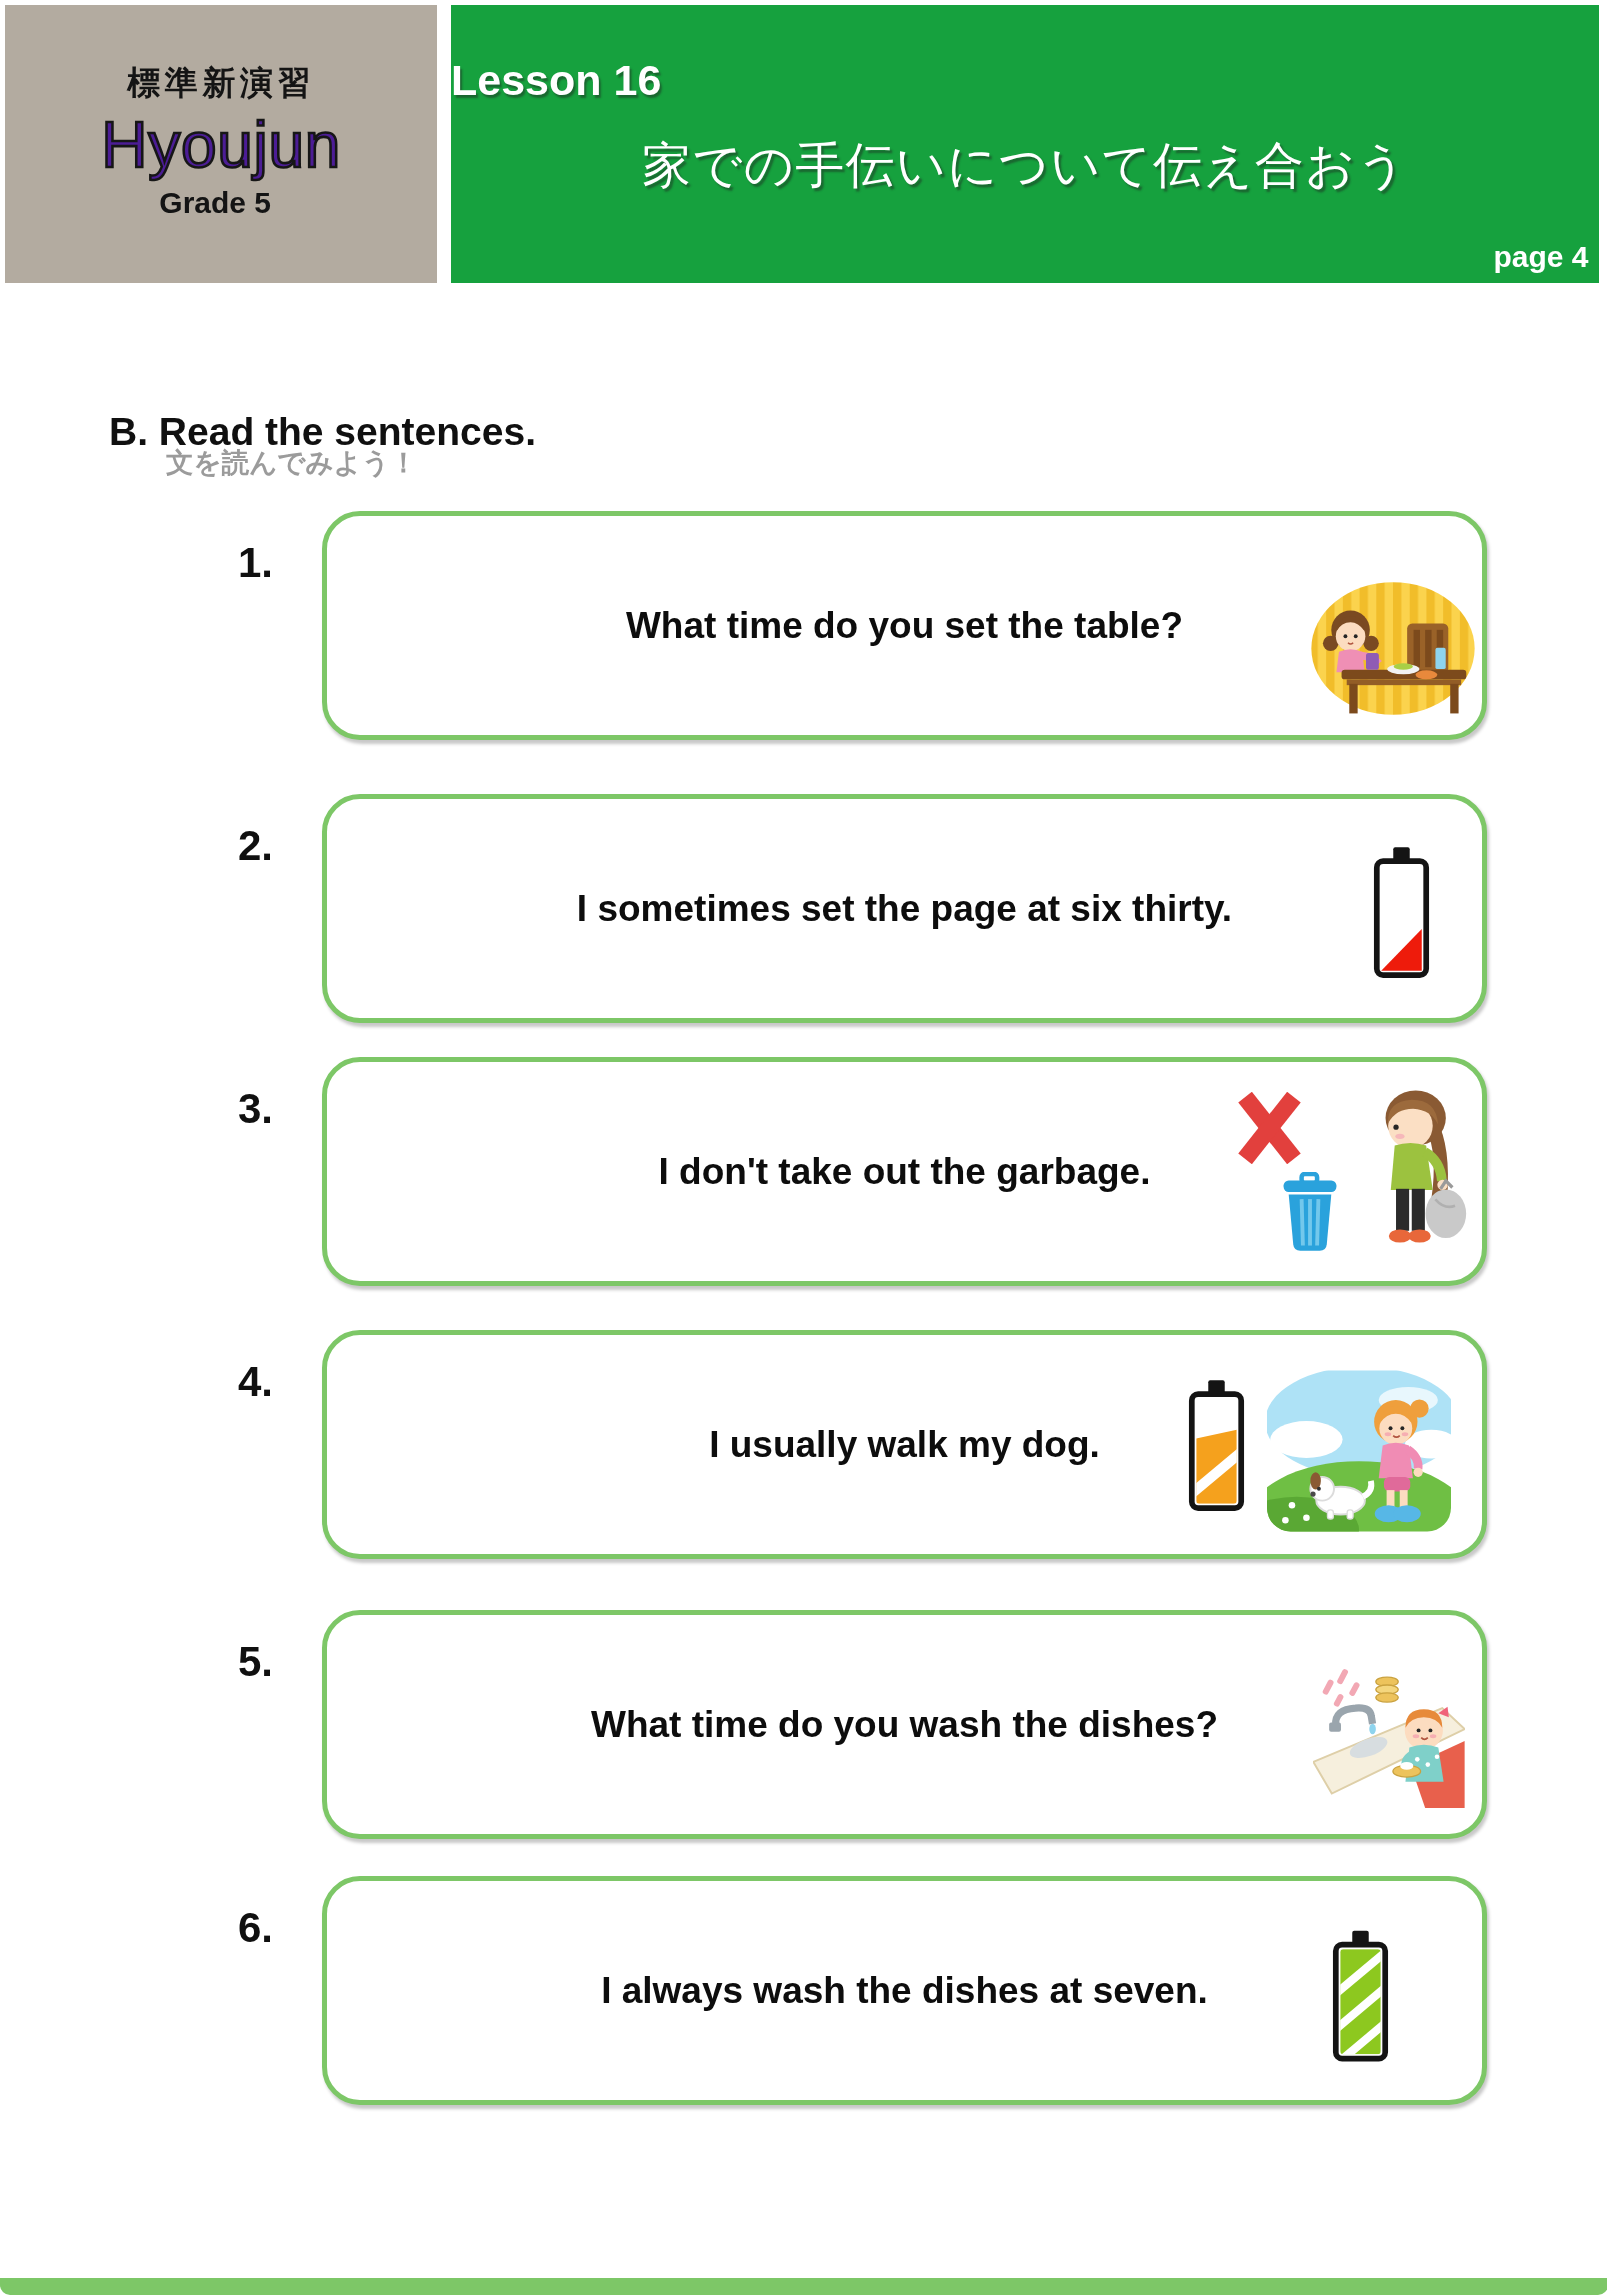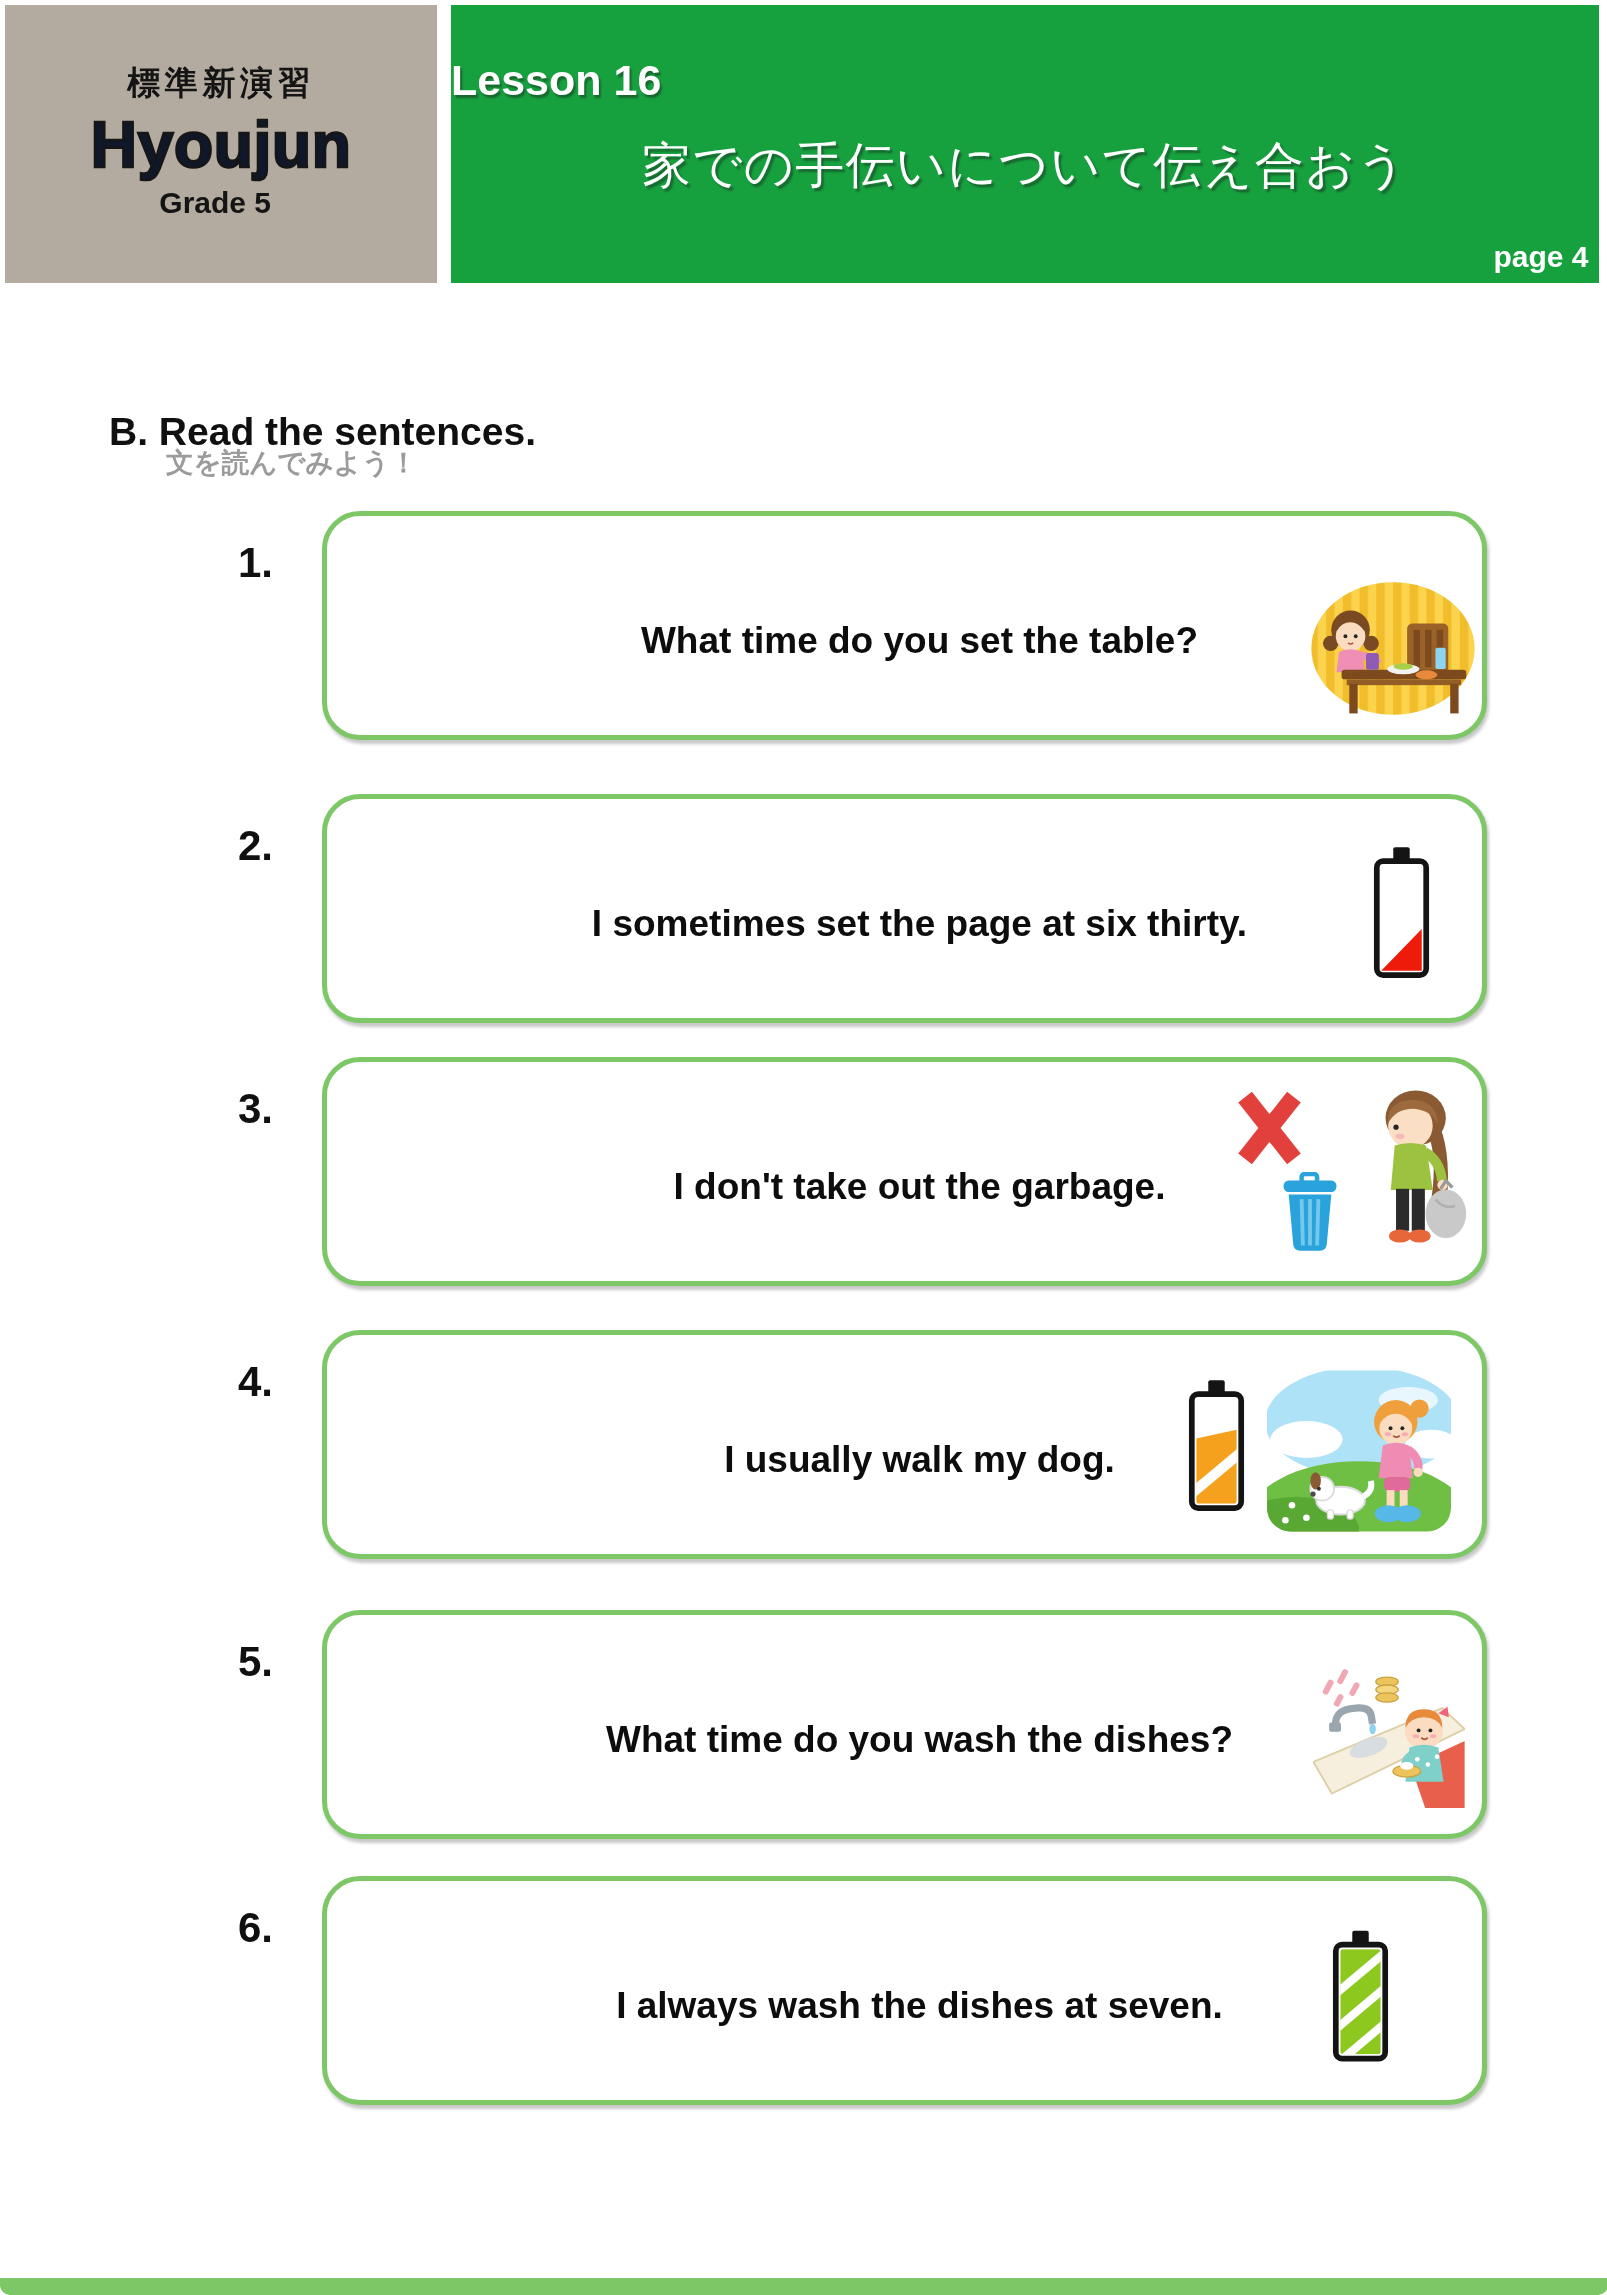--- a/index.html
+++ b/index.html
@@ -4,22 +4,22 @@
 <style>
   html,body{margin:0;padding:0;background:#fff;}
   .page{position:relative;width:1608px;height:2295px;background:#fff;overflow:hidden;
         font-family:"Liberation Sans", sans-serif;color:#111;border-radius:10px;}
 
   
   .logo-box{position:absolute;left:5.2px;top:5.2px;width:432px;height:278px;
             background:var(--logo-bg,#b3aba0);text-align:center;}
   .logo-jp{position:absolute;left:0;right:0;top:56px;font-size:33px;font-weight:bold;
            letter-spacing:4.6px;color:#141414;}
-  .logo-en{position:absolute;left:0;right:0;top:103px;font-size:64px;font-weight:bold;
-           color:#0f172a;-webkit-text-stroke:2.6px #161616;letter-spacing:0.7px;}
+  .logo-en{position:absolute;left:0;right:0;top:103px;font-size:64px;font-weight:normal;
+           color:#4c1d95;-webkit-text-stroke:2.6px #161616;letter-spacing:0.7px;}
   .logo-grade{position:absolute;left:0;right:12px;top:181px;font-size:30px;font-weight:bold;color:#141414;}
 
   .header-green{position:absolute;left:451px;top:5.2px;width:1148px;height:278px;
                 background:var(--header-green,#16a13e);}
   .lesson-label{position:absolute;left:0;right:0;top:51px;text-align:left;color:#fff;
                 font-size:43px;font-weight:bold;text-shadow:2px 2.6px 2px rgba(30,30,30,.45);}
   .title-jp{position:absolute;left:0;right:0;top:128px;text-align:center;color:#fff;
             font-size:49px;font-weight:500;letter-spacing:1.3px;
             text-shadow:2.6px 3.3px 2px rgba(30,30,30,.45);}
   .page-num{position:absolute;right:10.5px;bottom:9.2px;color:#fff;font-size:30px;font-weight:bold;text-align:right;}
@@ -27,21 +27,21 @@
   
   .section-heading{position:absolute;left:109px;top:378px;font-size:39px;font-weight:bold;color:#101010;}
   .section-sub{position:absolute;left:166px;top:445px;font-size:27.5px;font-weight:bold;
                color:var(--subheading-gray,#9b9b9b);}
 
   
   .card{position:absolute;left:322px;width:1165px;height:229px;}
   .card-num{position:absolute;left:-84px;top:27.5px;width:72px;font-size:42px;font-weight:bold;color:#101010;}
   .card-box{position:absolute;inset:0;background:#fff;border:5.9px solid var(--card-border-green,#7dc767);
             border-radius:38px;box-sizing:border-box;box-shadow:2px 3.3px 3.3px rgba(0,0,0,.22);}
-  .sentence{position:absolute;left:0;width:100%;top:50%;transform:translateY(-50%);margin:15px;
+  .sentence{position:absolute;left:0;width:100%;top:50%;transform:translateY(-50%);margin:0;
             text-align:center;font-size:37px;font-weight:bold;color:#0d0d0d;letter-spacing:0;}
   .art{position:absolute;}
   .art svg{width:100%;height:100%;display:block;}
 
   
   .bottom-bar{position:absolute;left:0;right:0;bottom:0;height:17px;
               background:var(--bottom-bar-green,#7dc767);}
 </style>
 </head>
 <body>

